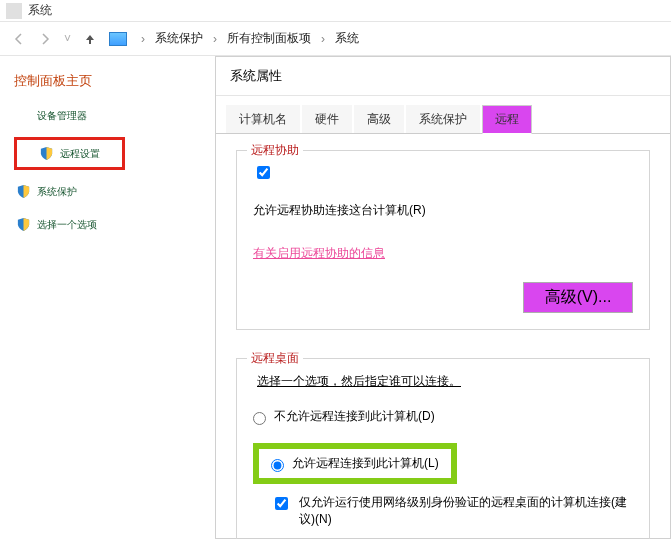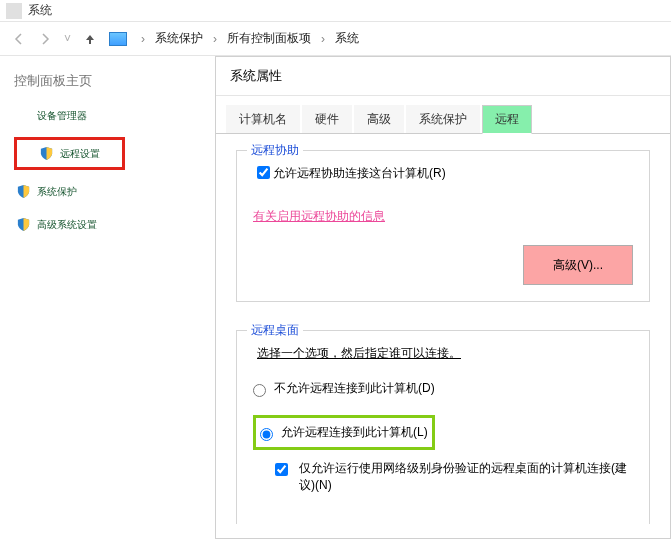--- a/index.html
+++ b/index.html
@@ -16,52 +16,52 @@
   .nav-btn { width: 22px; height: 22px; display: inline-flex; align-items: center; justify-content: center; color: #b0b0b0; border-radius: 2px; }
   .nav-sep { color: #b0b0b0; margin: 0 4px; }
   .nav-up { color: #555; }
   .addr-icon { width: 18px; height: 14px; background: linear-gradient(#6cc6ff, #3f9fff); border: 1px solid #2b7fcc; margin: 0 4px; }
   .bc { color: #222; }
   .bc-sep { color: #888; margin: 0 6px; }
 
   
   .content { display: flex; height: calc(539px - 22px - 34px); }
   .sidebar { width: 215px; padding: 16px 14px; border-right: 0px solid transparent; }
-  .sidebar h4 { margin: 0 0 14px 0; font-weight: 400; color: #737373; font-size: 13px; }
+  .sidebar h4 { margin: 0 0 14px 0; font-weight: 400; color: #c2410c; font-size: 13px; }
   .side-link { display: flex; align-items: center; gap: 6px; padding: 4px 2px; margin-bottom: 10px; }
   .side-link .shield { width: 15px; height: 15px; }
   .side-link a { color: #14532d; text-decoration: none; font-size: 10px; }
   .side-hl { border: 3px solid #e2231a; padding: 2px 20px; display: inline-flex; }
   .noicon .shield { visibility: hidden; }
 
   .main { flex: 1; position: relative; }
 
   
   .dialog { position: absolute; left: 0; top: 0; width: 456px; border: 1px solid #d0d0d0; background: #fff; height: 100%; box-shadow: 0 0 0px rgba(0,0,0,.2);}
   .dlg-title { padding: 10px 22px 10px 14px; font-size: 13px; border-bottom: 1px solid #e5e5e5; }
   .tabs { display: flex; align-items: flex-start; padding: 0 10px; margin-top: 8px; border-bottom: 1px solid #ccc; }
   .tab { padding: 5px 12px; font-size: 12px; border: 1px solid transparent; border-bottom: none; margin-right: 2px; color: #333; position: relative; top: 1px; background: #f6f6f6; }
-  .tab.sel { background: #86efac; border-color: #ccc; border-bottom: 1px solid #fff; }
+  .tab.sel { background: #d946ef; border-color: #ccc; border-bottom: 1px solid #fff; }
 
   .dlg-body { padding: 16px 20px; }
   .groupbox { border: 1px solid #d5d5d5; padding: 14px 16px 16px 16px; position: relative; margin-bottom: 28px; }
-  .groupbox .legend { position: absolute; top: -9px; left: 10px; background: #fff; padding: 0 4px; font-size: 12px; color: #1d4ed8; }
+  .groupbox .legend { position: absolute; top: -9px; left: 10px; background: #fff; padding: 0 4px; font-size: 12px; color: #b91c1c; }
 
-  .chk { display: flex; align-items: flex-start; gap: 0; margin-bottom: 18px; }
+  .chk { display: flex; align-items: flex-start; gap: 20px; margin-bottom: 18px; flex-direction: column; }
   .chk input { margin-top: 1px; }
   .help-link { color: #ec4899; text-decoration: underline; font-size: 12px; display: inline-block; margin: 8px 0 20px 0; }
 
   .btn-row { display: flex; justify-content: flex-end; }
-  .win-btn { min-width: 110px; height: 40px; background: #fca5a5; border: 1px solid #adadad; font-size: 12px; display: inline-flex; align-items: center; justify-content: center; }
+  .win-btn { min-width: 110px; height: 31px; background: #d946ef; border: 1px solid #adadad; font-size: 16px; display: inline-flex; align-items: center; justify-content: center; }
 
   .desc { margin: 0 0 18px 4px; text-decoration: underline; }
 
   .radio { display: flex; align-items: flex-end; gap: 8px; margin-bottom: 18px; }
   .radio input { margin: 0; }
-  .radio-hl { display: inline-flex; padding: 6px 4px; border: 3px solid #84cc16; }
+  .radio-hl { display: inline-flex; padding: 6px 12px; border: 6px solid #84cc16; }
 
   .sub-chk { display: flex; align-items: flex-start; gap: 8px; margin: 10px 0 0 18px; }
 
   svg.shield-svg { display: block; }
 </style>
 </head>
 <body>
 
 <div class="titlebar">
   <span class="icon-sys"></span>
@@ -123,21 +123,21 @@
           <path d="M8 1 L14 3 V8 C14 12 8 15 8 15 Z" fill="#ffc83d"></path>
         </svg>
       <a>系统保护</a>
     </div>
 
     <div class="side-link">
       <svg class="shield shield-svg" viewBox="0 0 16 16">
           <path d="M8 1 L14 3 V8 C14 12 8 15 8 15 C8 15 2 12 2 8 V3 Z" fill="#2b7fcc"></path>
           <path d="M8 1 L14 3 V8 C14 12 8 15 8 15 Z" fill="#ffc83d"></path>
         </svg>
-      <a>高级系统设置</a>
+      <a>选择一个选项</a>
     </div>
   </div>
 
   <div class="main">
     <div class="dialog">
       <div class="dlg-title">系统属性</div>
 
       <div class="tabs">
         <div class="tab">计算机名</div>
         <div class="tab">硬件</div>

